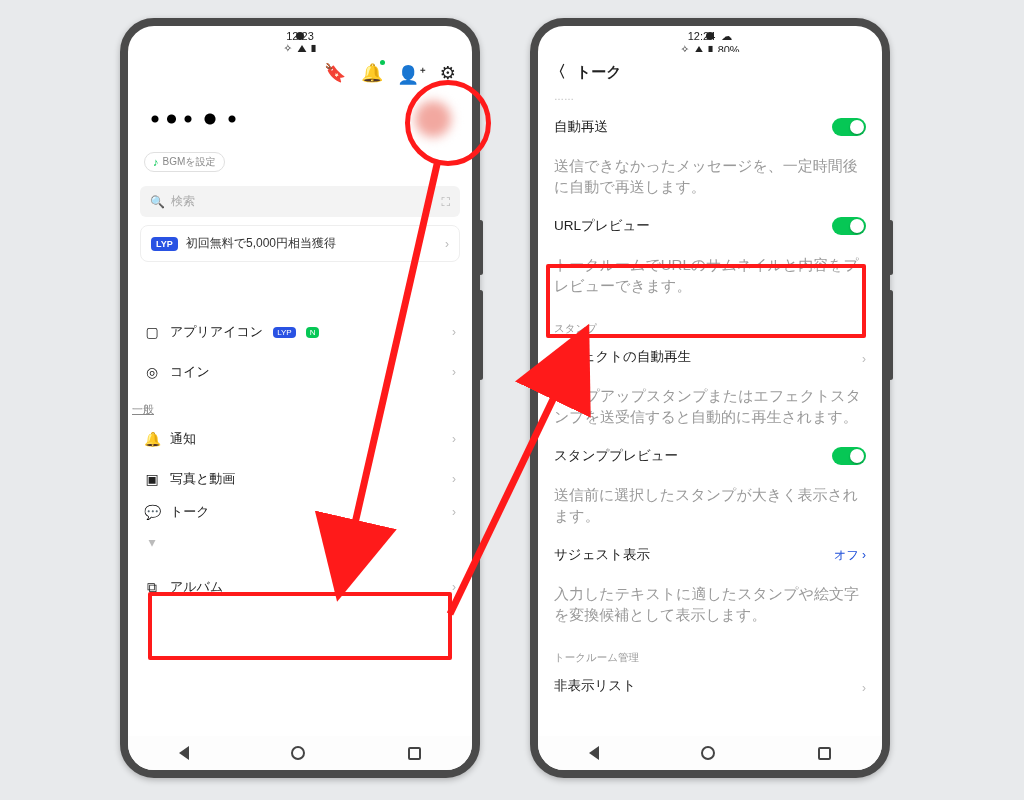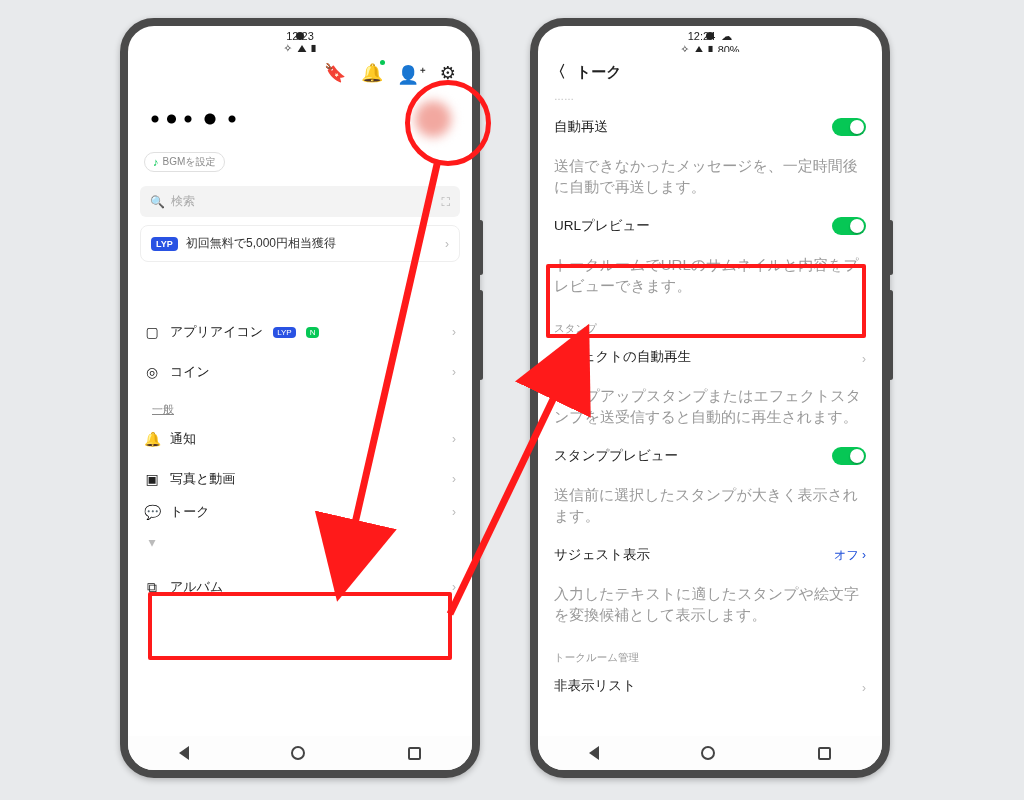--- a/index.html
+++ b/index.html
@@ -114,21 +114,21 @@
     padding:2px 5px; border-radius:4px;
   }
   .chev { color:#bbb; font-size:12px; }
 
   .menu-list { margin-top:50px; }
   .menu-item, .menu-item-sub {
     display:flex; align-items:center; justify-content:space-between;
     padding:11px 16px; font-size:13px; color:#222;
   }
   .menu-item .lead { display:flex; align-items:center; gap:10px; }
-  .cat-label { font-size:11px; color:#888; padding:10px 24px 2px;text-decoration:underline; }
+  .cat-label { font-size:11px; color:#888; padding:10px 4px 2px;text-decoration:underline; }
   .mini-badge { font-size:8px; padding:1px 4px; border-radius:4px; color:#fff; }
   .mini-badge.lyp2{ background:#2952e3;}
   .mini-badge.n{ background:#06c755;}
   .ico { width:16px; text-align:center; font-size:14px; color:#222;}
 
   
   .pageheader {
     display:flex; align-items:center; gap:10px; padding:10px 12px 8px;
     font-size:15px; font-weight:600; color:#222;
   }

